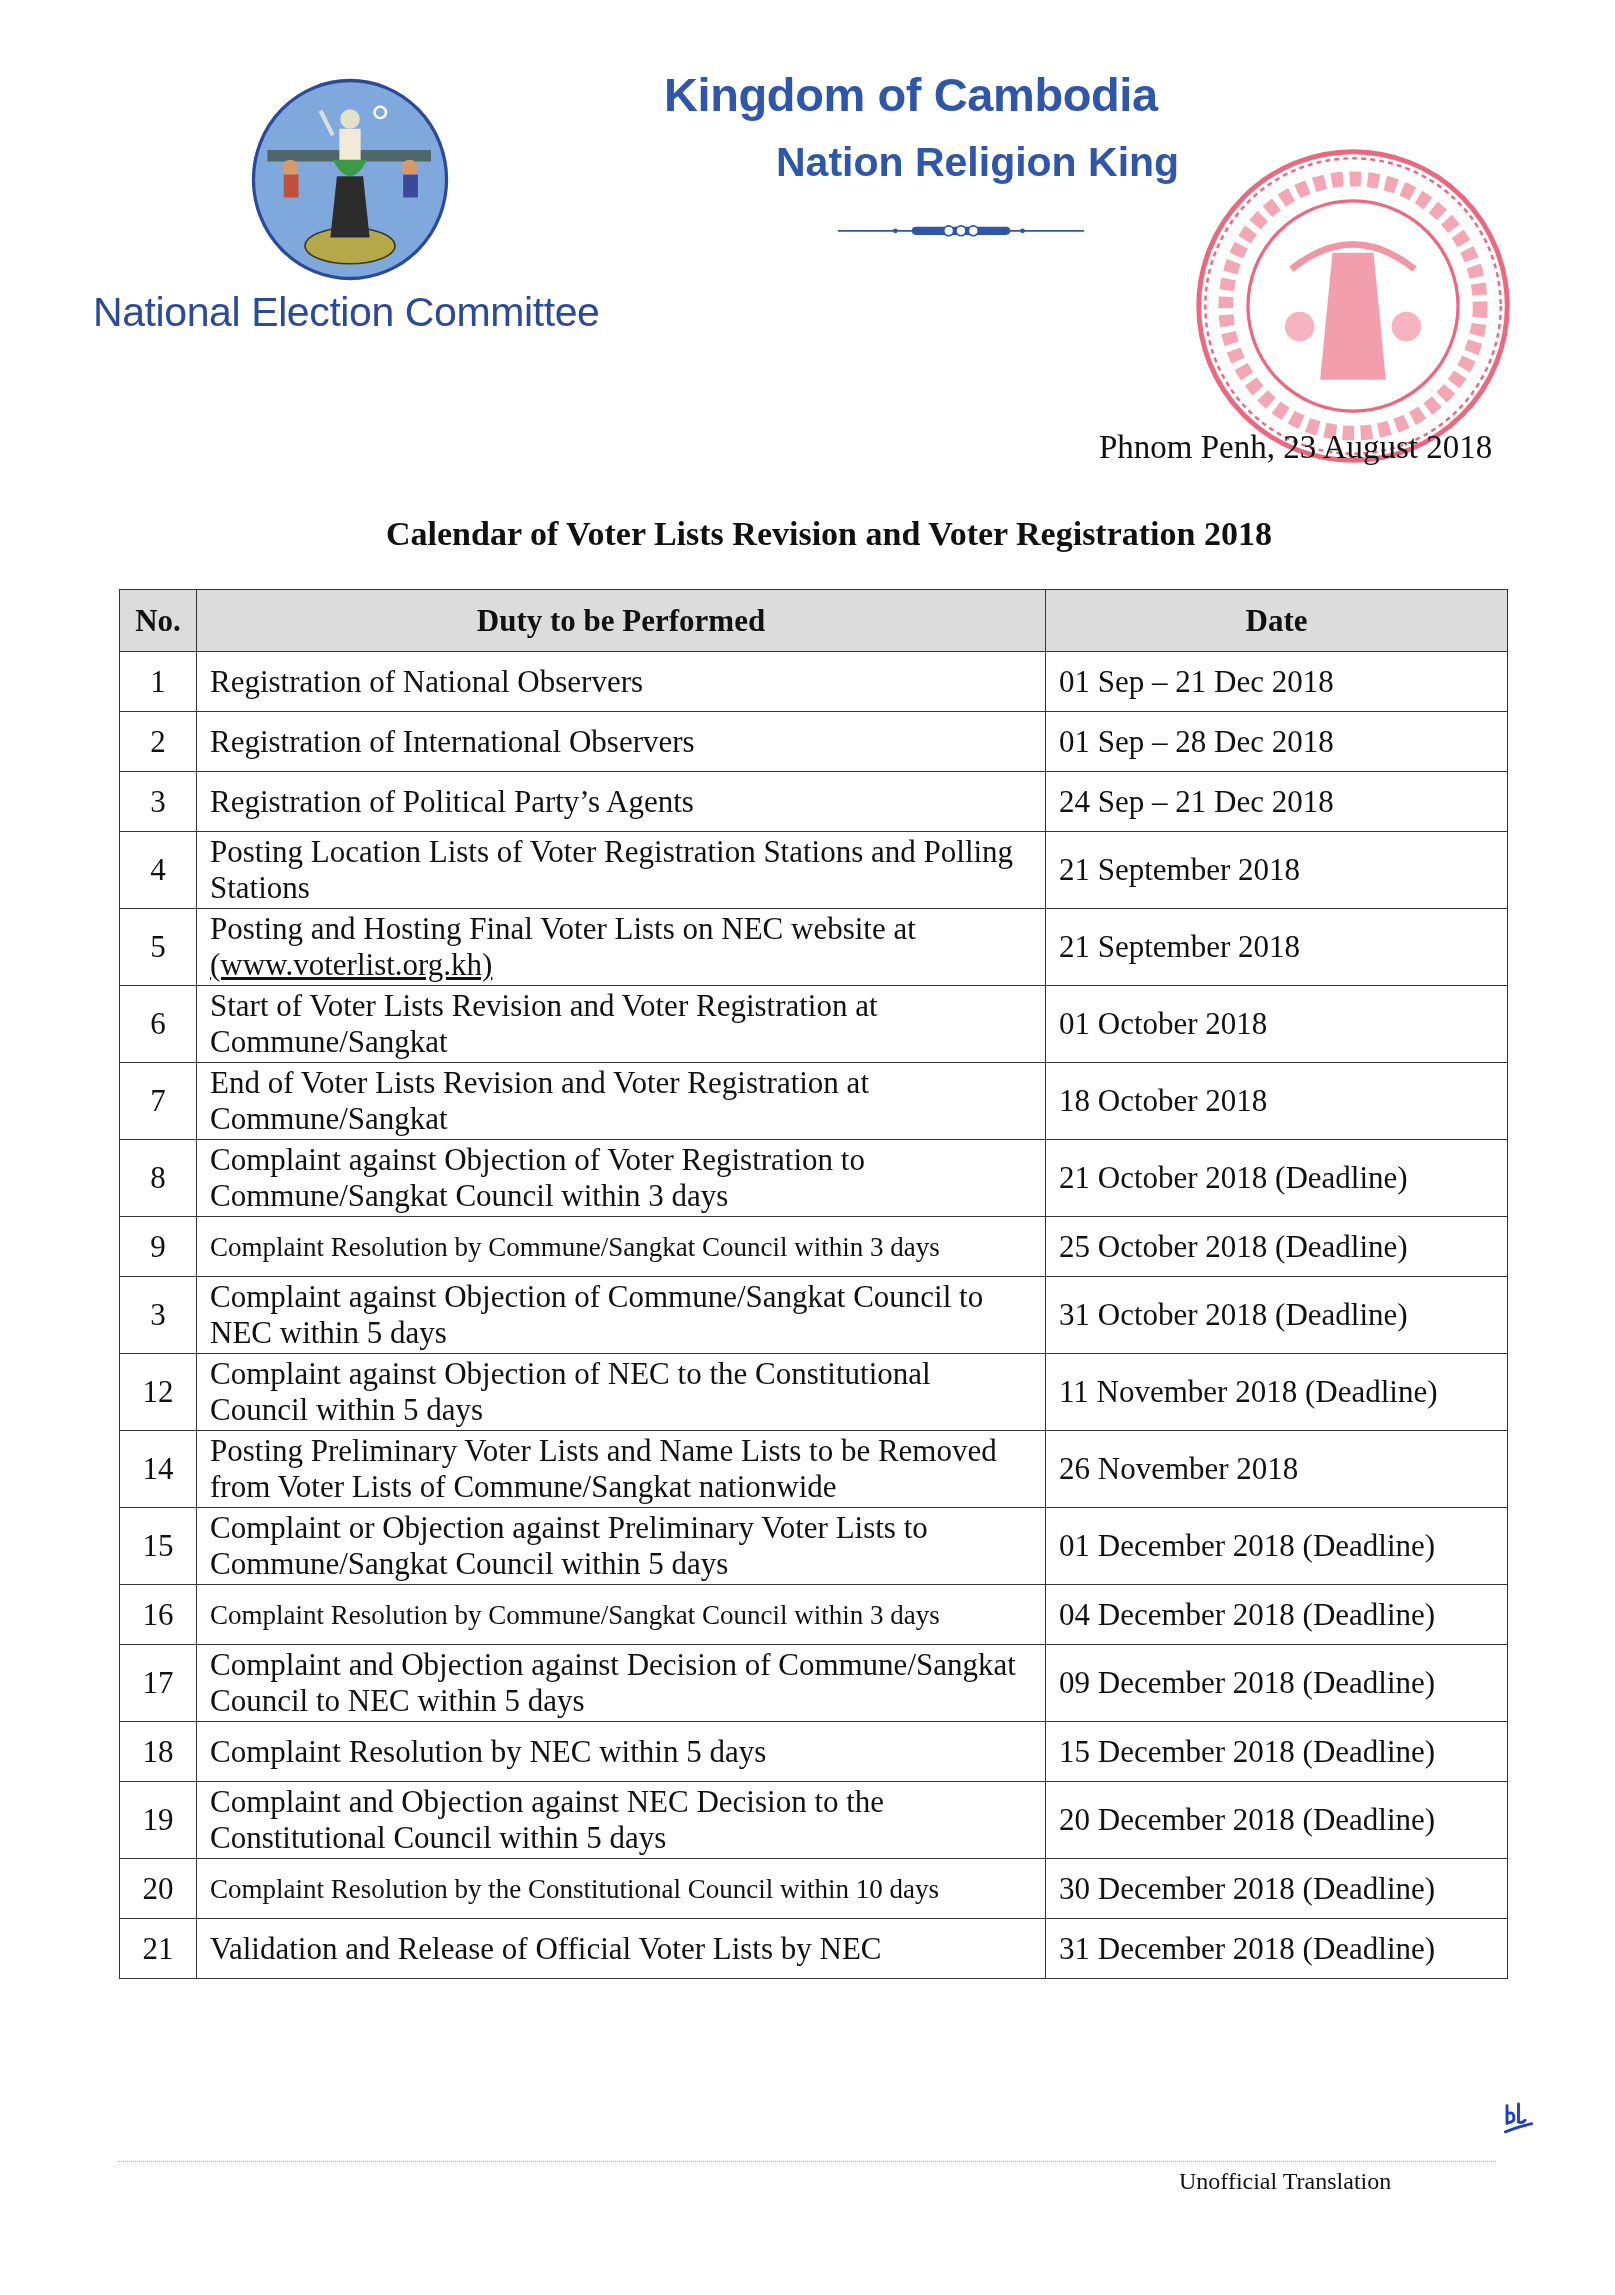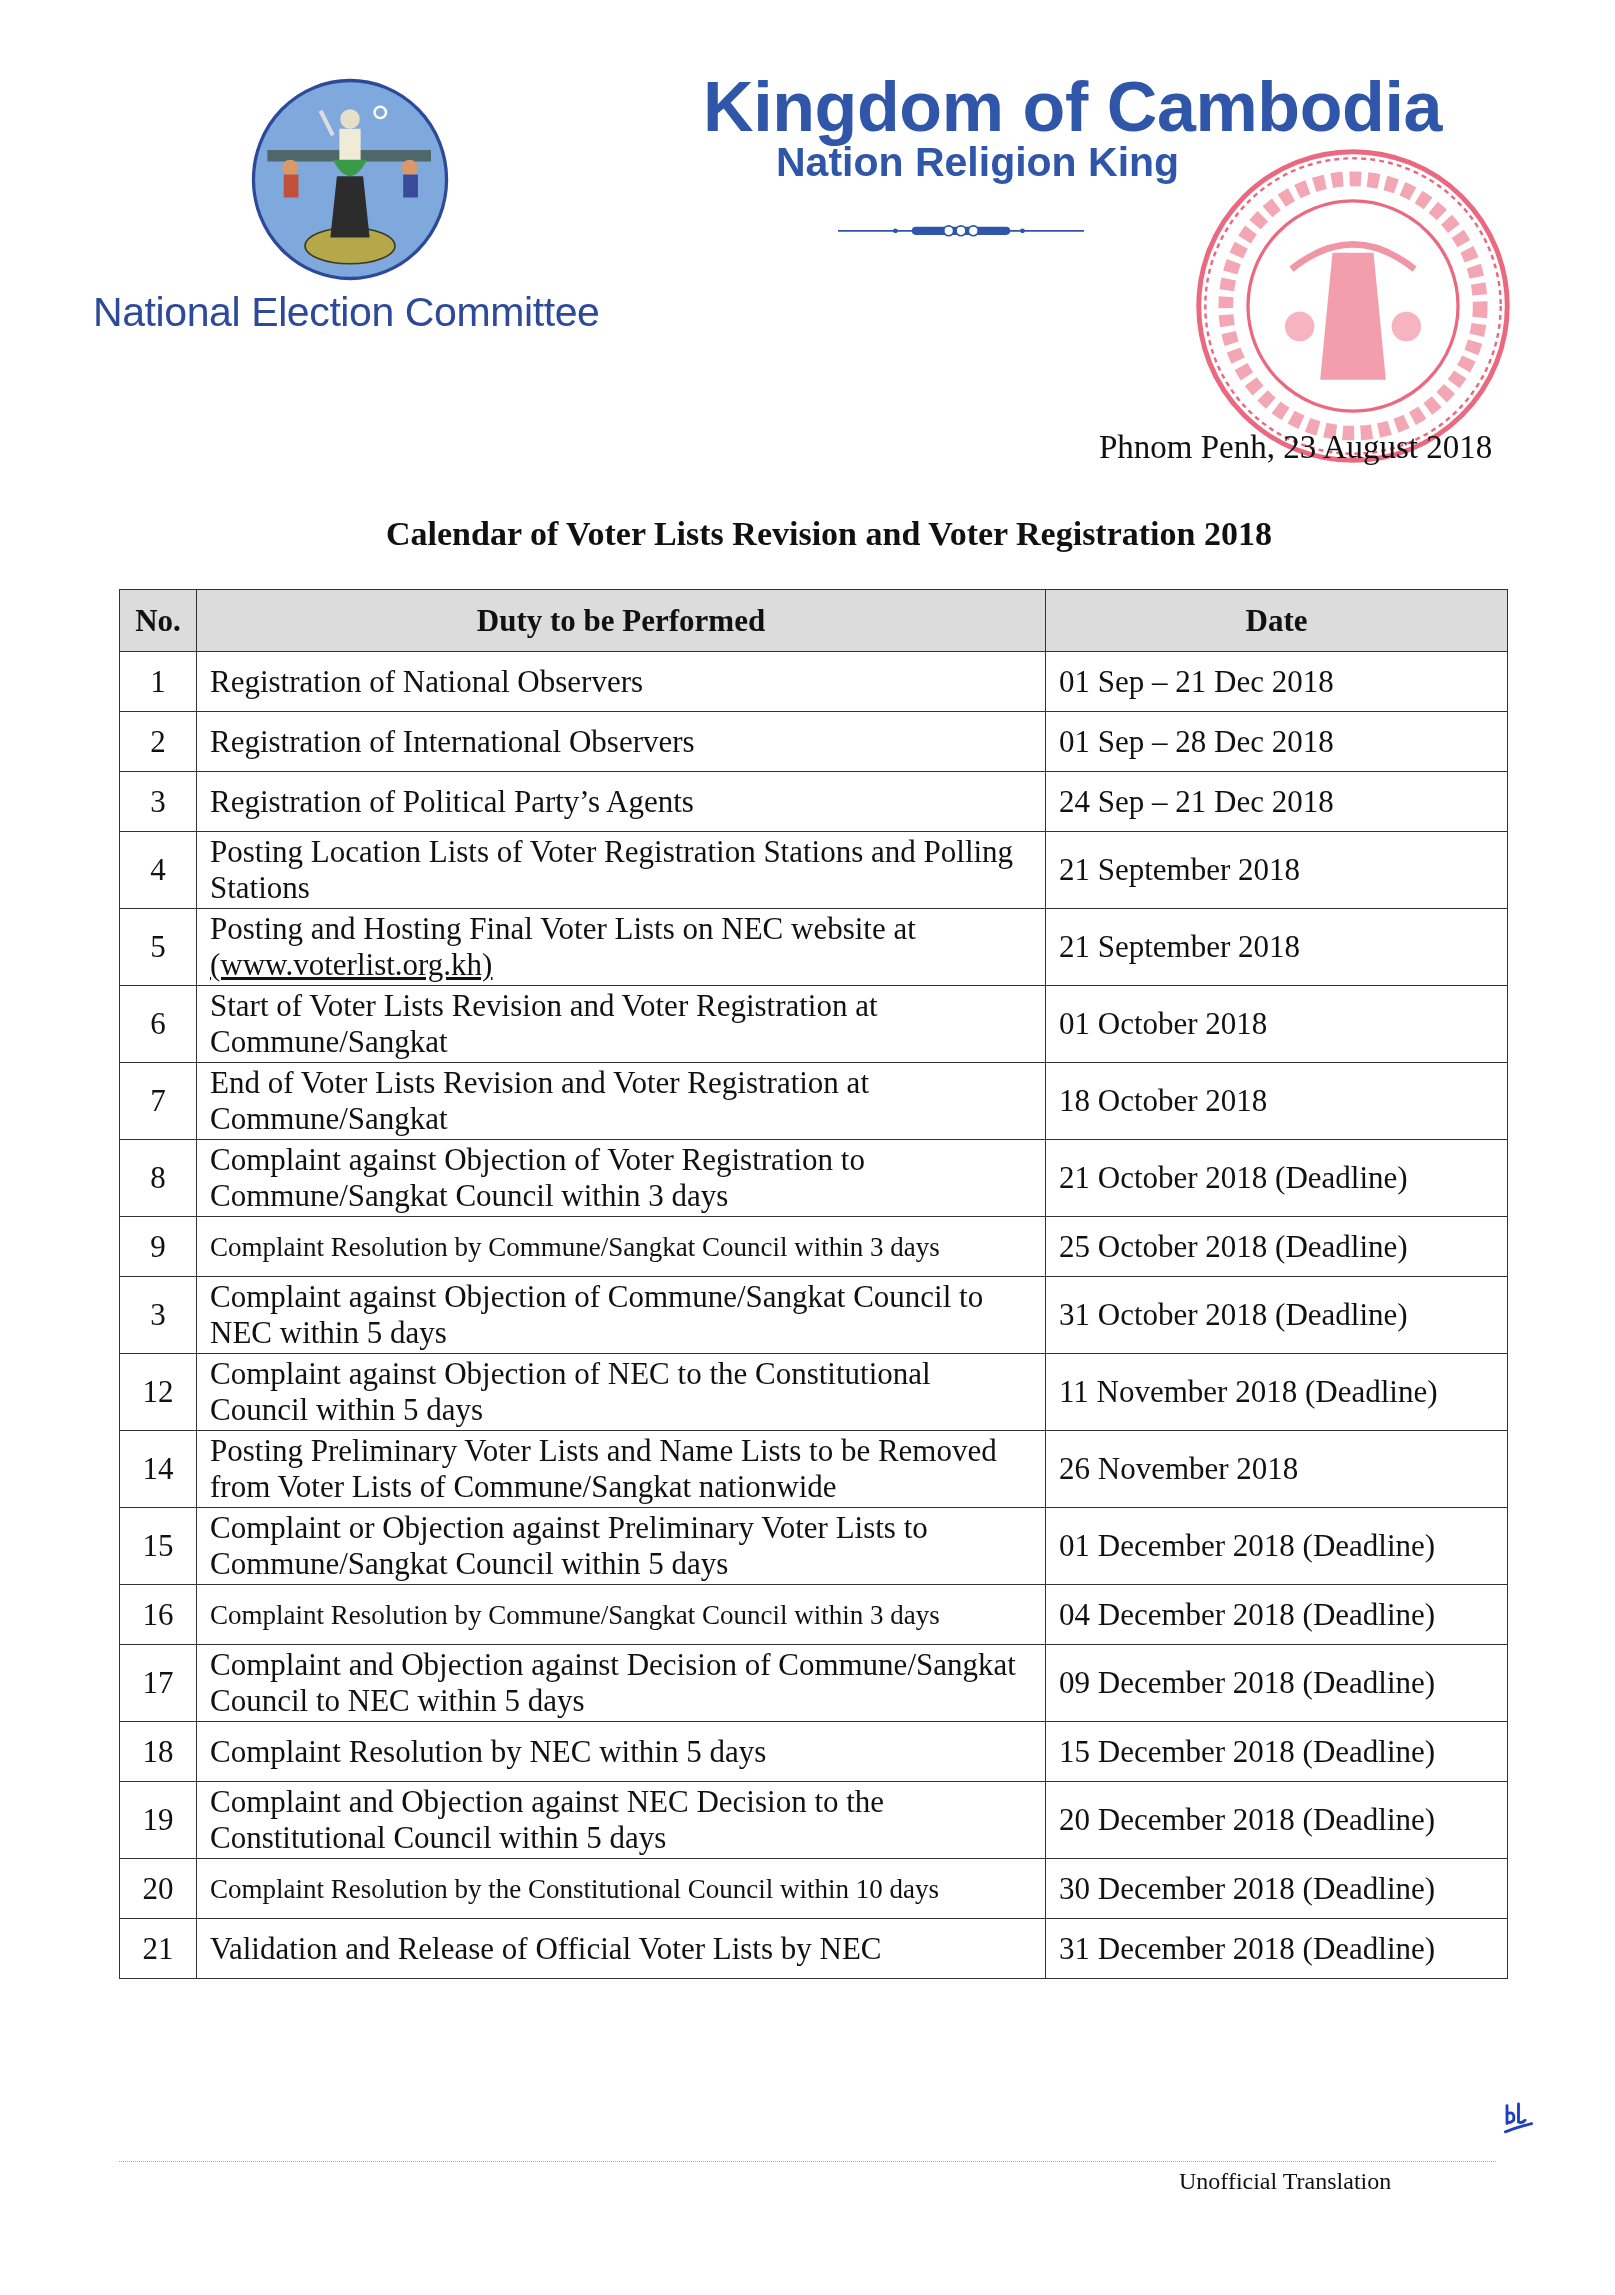--- a/index.html
+++ b/index.html
@@ -1,21 +1,21 @@
 <!DOCTYPE html>
 <html style="font-size:13px"><head>
   <meta charset="utf-8">
   <style>
     html, body { margin: 0; padding: 0; background: #ffffff; }
     body { width: 1616px; height: 2295px; position: relative; overflow: hidden; font-family: "Liberation Serif", serif; color: #111; }
 
     .logo { position: absolute; left: 251px; top: 78px; width: 198px; height: 203px; }
     .org-name { position: absolute; left: 93px; top: 289px; font-family: "Liberation Sans", sans-serif; font-size: 41px; color: #2d4a9a; letter-spacing: -0.4px; white-space: nowrap; }
 
-    .kingdom { position: absolute; left: 703px; top: 67px; font-family: "Liberation Sans", sans-serif; font-weight: bold; font-size: 70px; color: #2f56a8; letter-spacing: -0.4px; white-space: nowrap; }
+    .kingdom { position: absolute; left: 664px; top: 67px; font-family: "Liberation Sans", sans-serif; font-weight: bold; font-size: 47px; color: #2f56a8; letter-spacing: -0.4px; white-space: nowrap; }
     .motto { position: absolute; left: 776px; top: 139px; font-family: "Liberation Sans", sans-serif; font-weight: bold; font-size: 41px; color: #2f56a8; white-space: nowrap; text-align: right; }
     .ornament { position: absolute; left: 838px; top: 221px; width: 246px; height: 19.7px; }
 
     .seal { position: absolute; left: 1193px; top: 146px; width: 320px; height: 320px; opacity: 0.85; }
     .place-date { position: absolute; left: 1099px; top: 429px; font-size: 33px; white-space: nowrap; }
 
     .doc-title { position: absolute; left: 0; width: 1616px; top: 515px; text-align: center; font-weight: bold; font-size: 34px; white-space: nowrap; padding-left: 42px; box-sizing: border-box; }
 
     table.calendar { position: absolute; left: 119px; top: 589px; width: 1388px; border-collapse: collapse; table-layout: fixed; }
     table.calendar th, table.calendar td { border: 1.6px solid #333; font-size: 31px; line-height: 36px; vertical-align: middle; }

